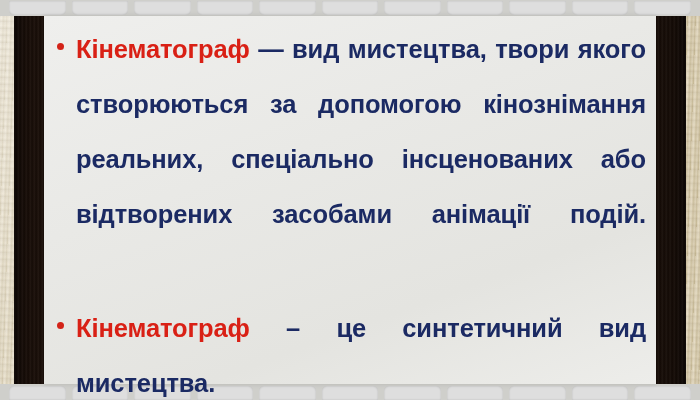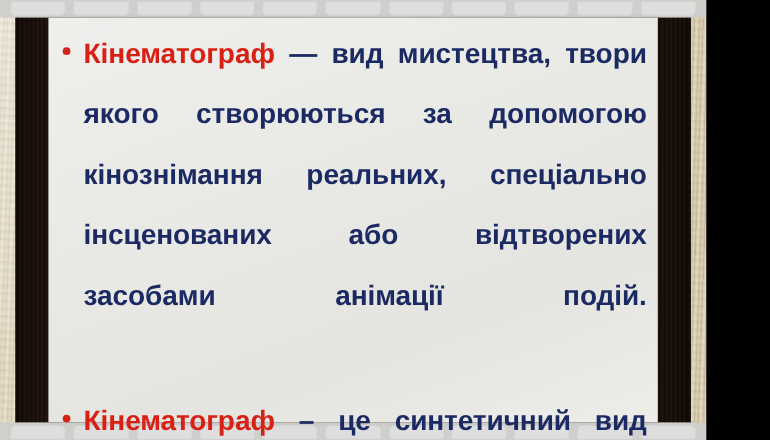--- a/index.html
+++ b/index.html
@@ -2,21 +2,21 @@
 <html><head>
 <meta charset="utf-8">
 <style>
   html, body {
     margin: 0;
     padding: 0;
     background: #000;
   }
   #slide {
     position: relative;
-    width: 642px;
+    width: 700px;
     height: 400px;
     overflow: hidden;
     font-family: "Liberation Sans", "DejaVu Sans", sans-serif;
     background: #e9e9e7;
   }
 
   
   .parchment {
     position: absolute;
     inset: 0;

